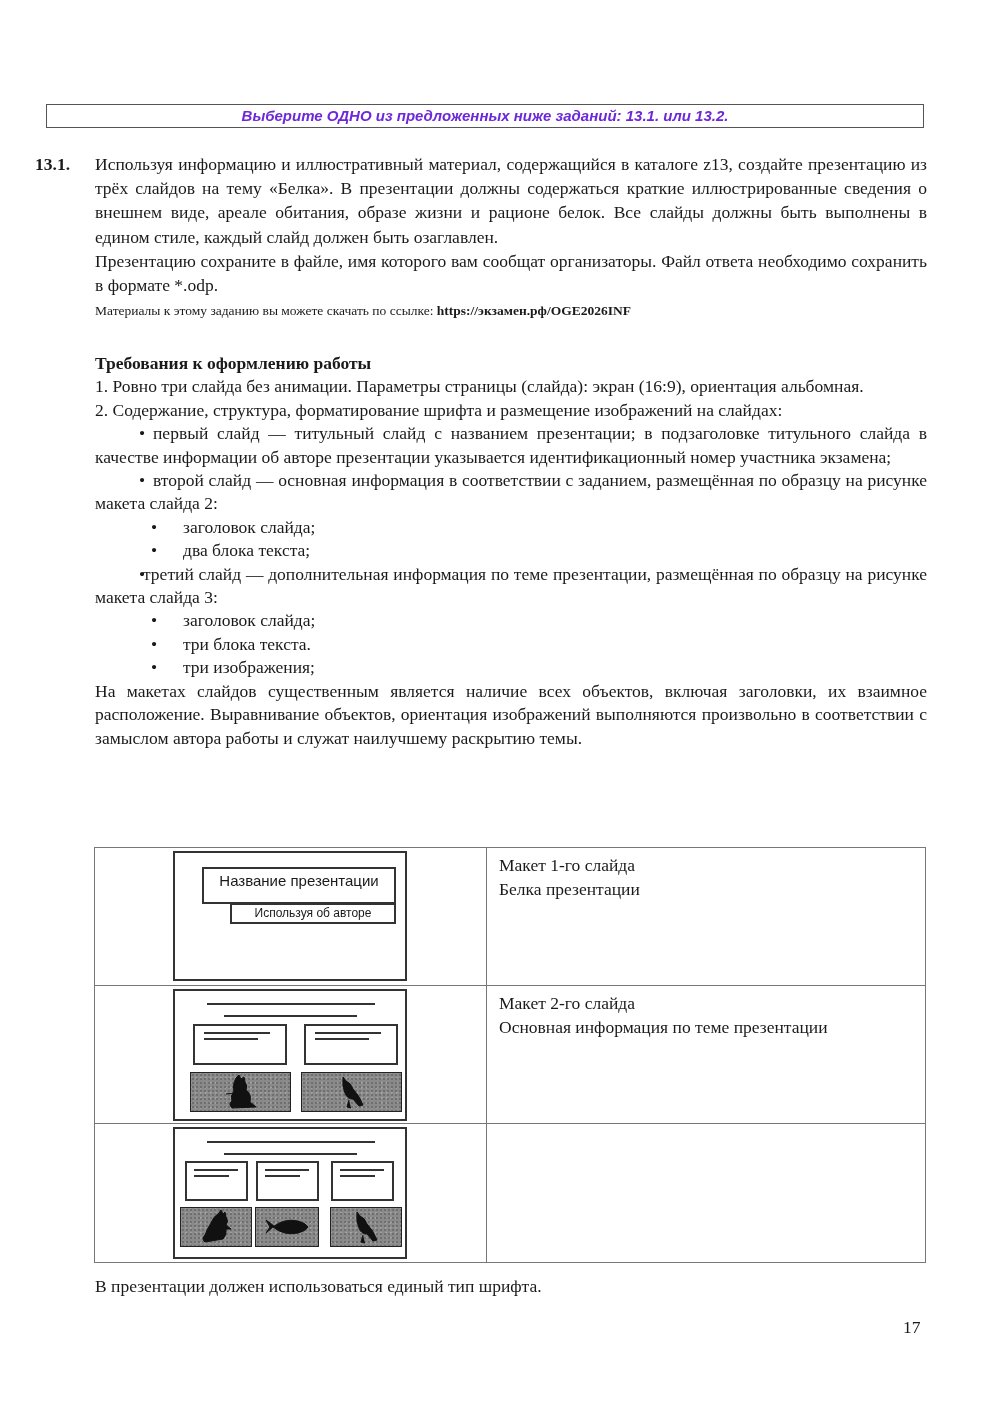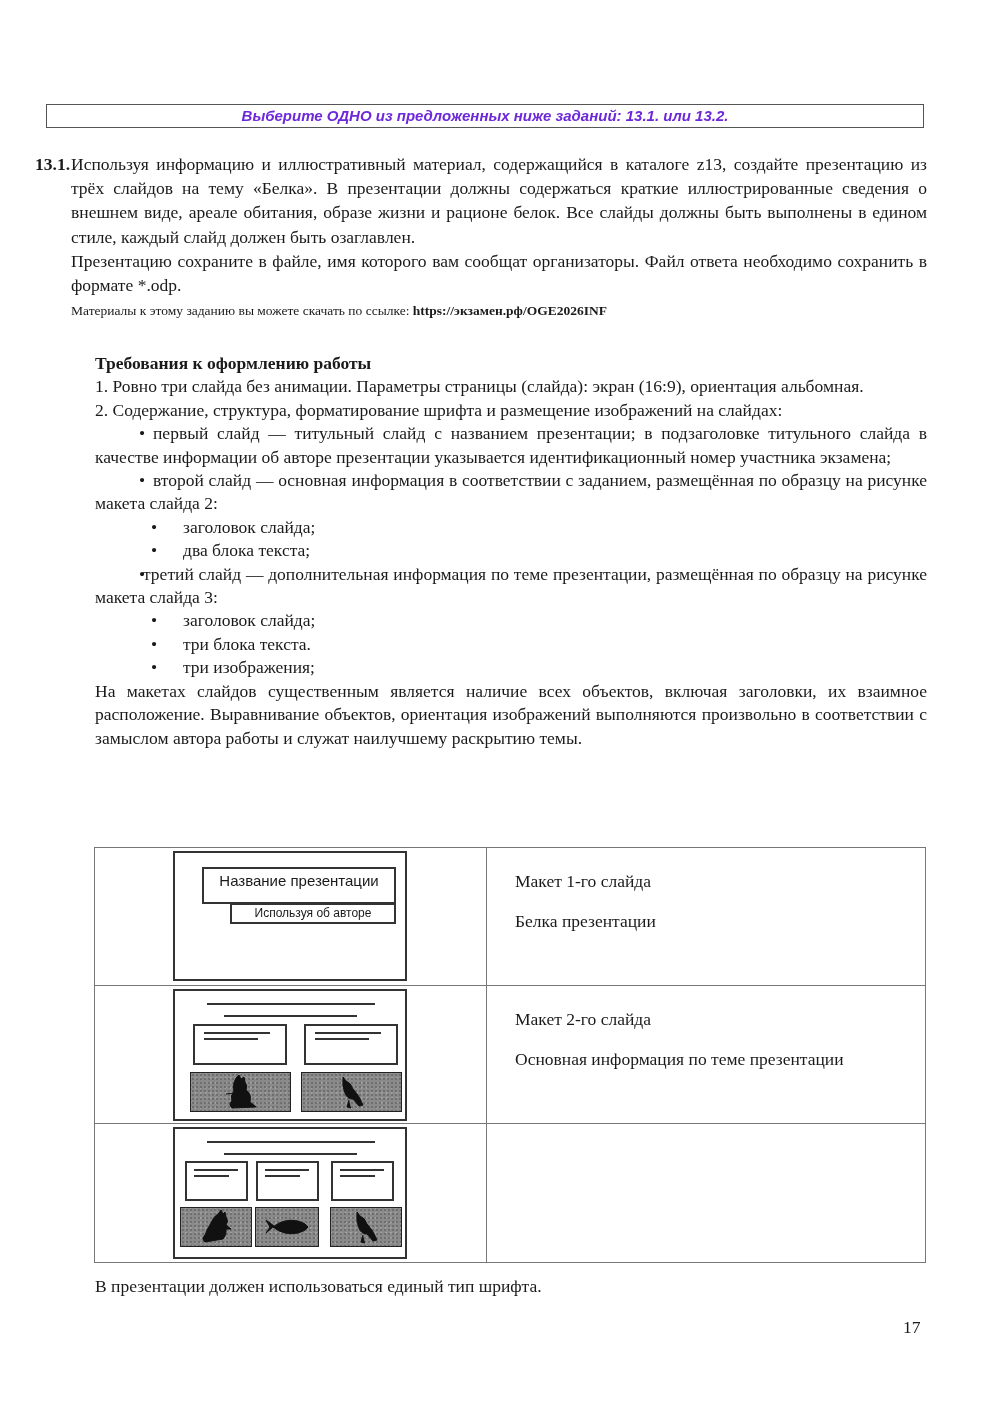--- a/index.html
+++ b/index.html
@@ -4,39 +4,39 @@
 <style>
   html, body { margin:0; padding:0; background:#ffffff; }
   body { width:1000px; height:1407px; position:relative; overflow:hidden;
          font-family:"Liberation Serif","DejaVu Serif",serif; color:#1a1a1a; }
   .banner { position:absolute; left:46px; top:104px; width:878px; height:24px;
             border:1px solid #555; box-sizing:border-box; text-align:center;
             font-family:"Liberation Sans","DejaVu Sans",sans-serif; font-style:italic; font-weight:bold;
             font-size:15px; line-height:22px; color:#6d28d9; }
   .task { position:absolute; left:35px; top:152px; width:892px; font-size:17.5px; line-height:24.2px; }
   .task .num { position:absolute; left:0; top:0; font-weight:bold; }
-  .task .body { margin-left:36px; text-align:justify; }
+  .task .body { margin-left:60px; text-align:justify; }
   .task .body p { margin:0; }
   .link-line { font-size:13.5px; margin-top:2px !important; }
   .link-line b { font-weight:bold; }
   .req { position:absolute; left:95px; top:352px; width:832px; font-size:17.5px; line-height:23.4px; }
   .req p { margin:0; text-align:justify; }
   .req .head { font-weight:bold; }
   .req .ind1 { text-indent:22px; }
   .req ul { margin:0; padding:0; list-style:none; }
   .req ul li { padding-left:88px; position:relative; }
   .req ul li::before { content:"•"; position:absolute; left:56px; }
   .ind1 .dot { display:inline-block; width:36px; }
   .layout-table { position:absolute; left:94px; top:847px; width:832px; height:416px;
                   border:1px solid #777; box-sizing:border-box; }
   .row { position:absolute; left:0; width:830px; border-bottom:1px solid #777; box-sizing:border-box; }
   .row:last-child { border-bottom:none; }
   .cell-left { position:absolute; left:0; top:0; width:392px; height:100%; border-right:1px solid #777; box-sizing:border-box; }
   .cell-right { position:absolute; left:404px; top:6px; width:420px; font-size:17.5px; line-height:23.5px; }
-  .cell-right p { margin:16px; }
+  .cell-right p { margin:0; }
   .cell-right .justify { text-align:justify; }
   .slide { position:absolute; left:78px; top:3px; width:234px; height:130px; border:2px solid #333; box-sizing:border-box; background:#fff; }
   .s1-title { position:absolute; left:27px; top:14px; width:194px; height:37px; border:2px solid #333; box-sizing:border-box;
               font-family:"Liberation Sans","DejaVu Sans",sans-serif; font-size:15px; line-height:23px; text-align:center; }
   .s1-author { position:absolute; left:55px; top:50px; width:166px; height:21px; border:2px solid #333; box-sizing:border-box;
                font-family:"Liberation Sans","DejaVu Sans",sans-serif; font-size:12px; line-height:17px; text-align:center; }
   .line { position:absolute; height:2px; background:#333; }
   .tbox { position:absolute; border:2px solid #333; box-sizing:border-box; background:#fff; }
   .img { position:absolute; border:1px solid #222; box-sizing:border-box; background:#8a8a8a;
          background-image: radial-gradient(#6f6f6f 1px, transparent 1px), radial-gradient(#a2a2a2 1px, transparent 1px);

